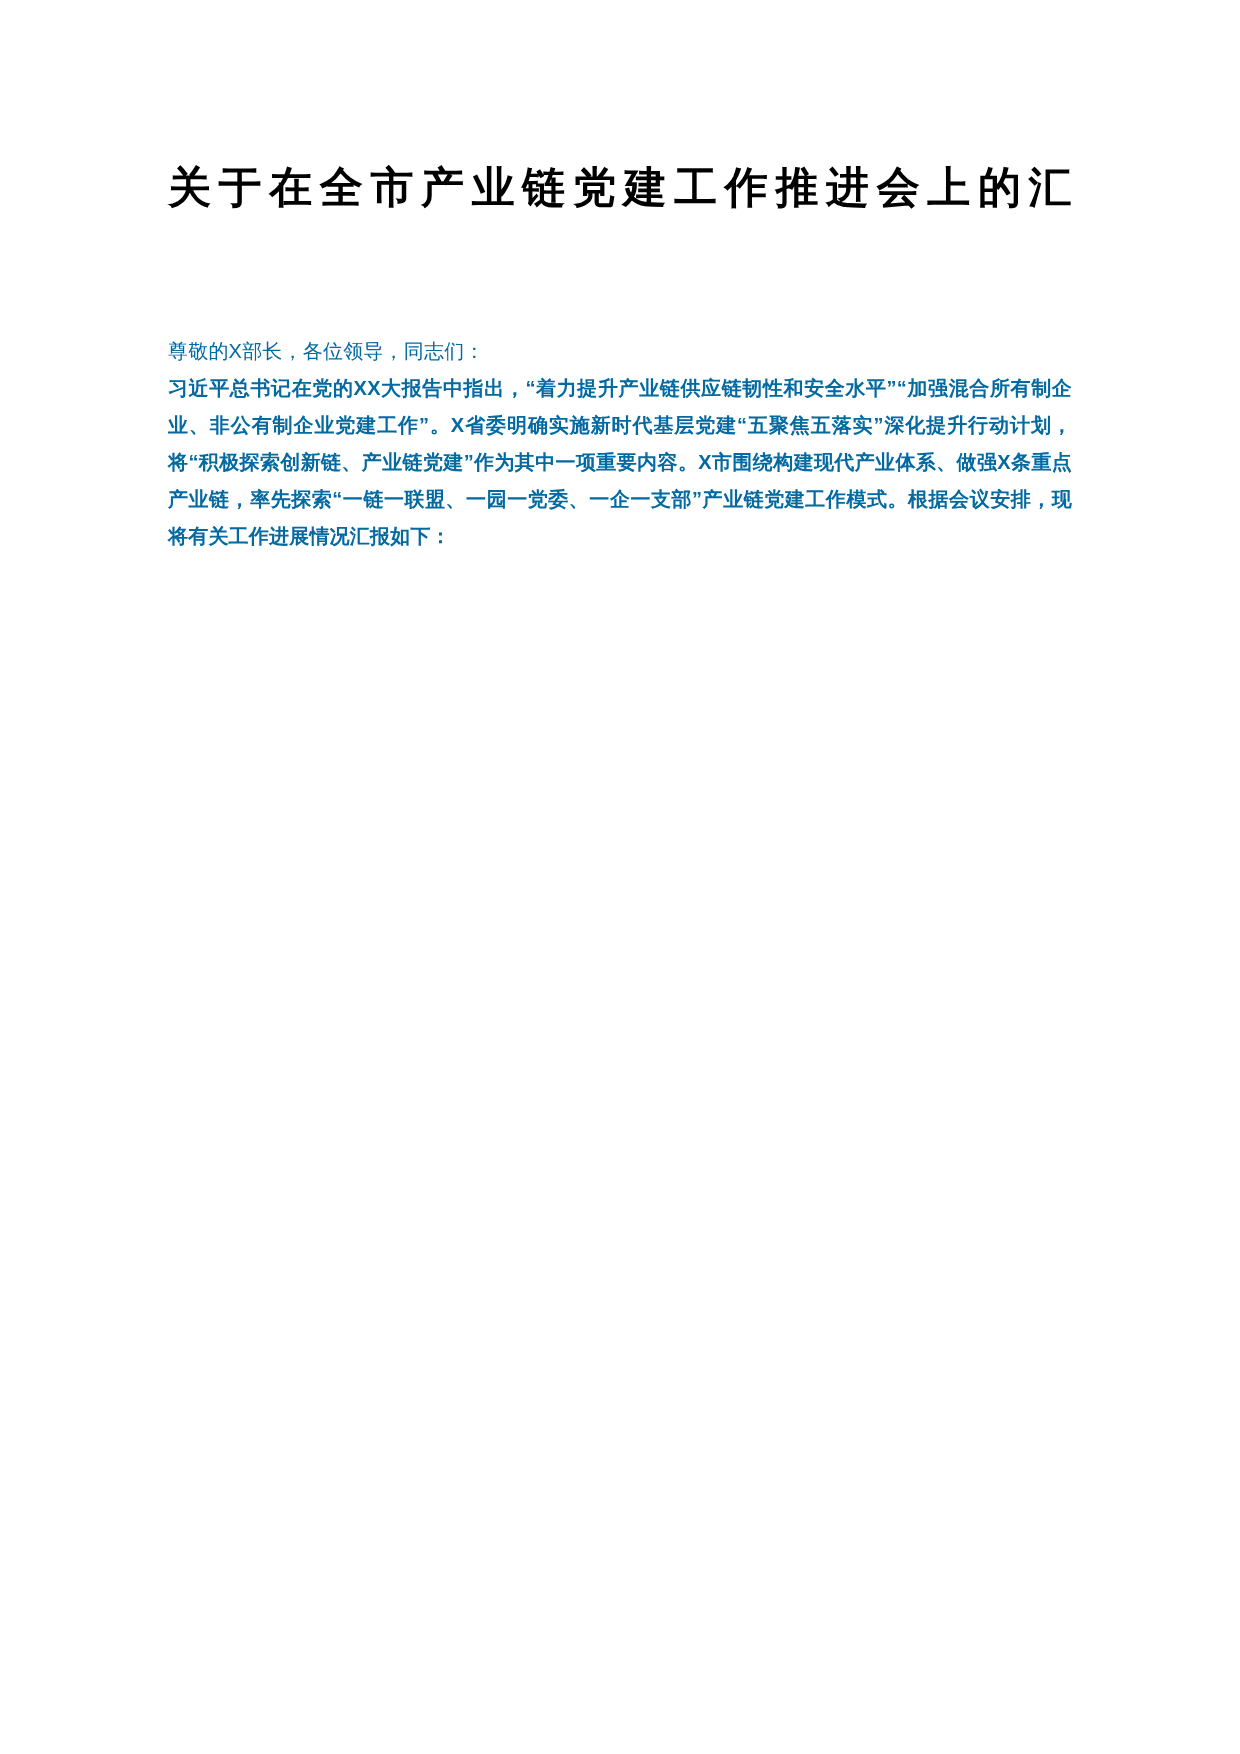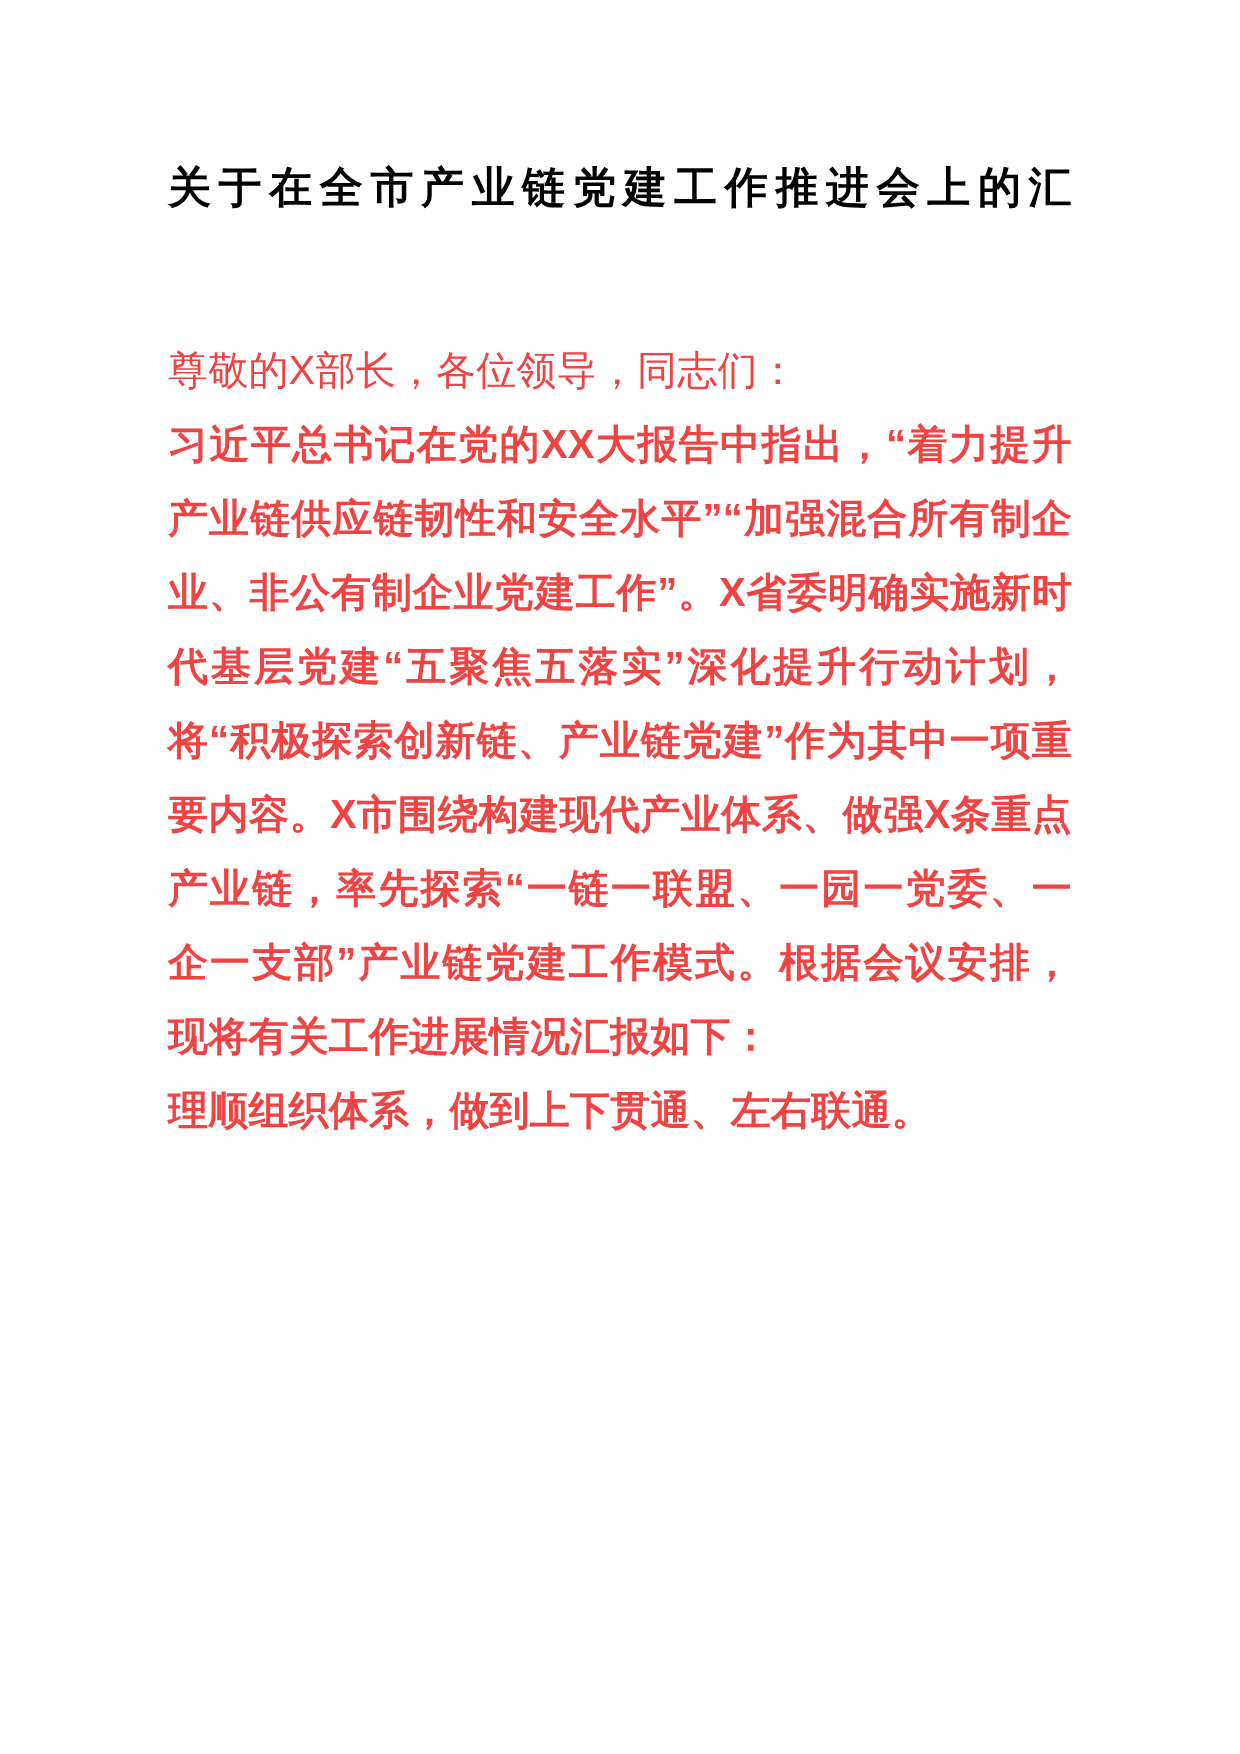--- a/index.html
+++ b/index.html
@@ -41,23 +41,23 @@
     text-align-last: justify;
   }
   .title-line.second {
     text-align: center;
     margin-top: 58px;
   }
   .body-block {
     margin-top: 108px;
   }
   .para {
-    font-size: 40px;
+    font-size: 20px;
     line-height: 1.85;
-    color: #ef4444;
+    color: #0369a1;
     margin: 0;
     text-align: justify;
     text-align-last: left;
     word-break: break-all;
     letter-spacing: 0.2px;
   }
   .para + .para {
     margin-top: 0px;
     font-weight: bold;
   }
@@ -67,16 +67,15 @@
 
 <div class="page">
 
   <h1 class="doc-title">
     <span class="title-line first">关于在全市产业链党建工作推进会上的汇</span>
   </h1>
 
   <div class="body-block">
     <p class="para">尊敬的X部长，各位领导，同志们：</p>
     <p class="para">习近平总书记在党的XX大报告中指出，“着力提升产业链供应链韧性和安全水平”“加强混合所有制企业、非公有制企业党建工作”。X省委明确实施新时代基层党建“五聚焦五落实”深化提升行动计划，将“积极探索创新链、产业链党建”作为其中一项重要内容。X市围绕构建现代产业体系、做强X条重点产业链，率先探索“一链一联盟、一园一党委、一企一支部”产业链党建工作模式。根据会议安排，现将有关工作进展情况汇报如下：</p>
-    <p class="para">理顺组织体系，做到上下贯通、左右联通。</p>
   </div>
 
 </div>
 
 </body></html>

